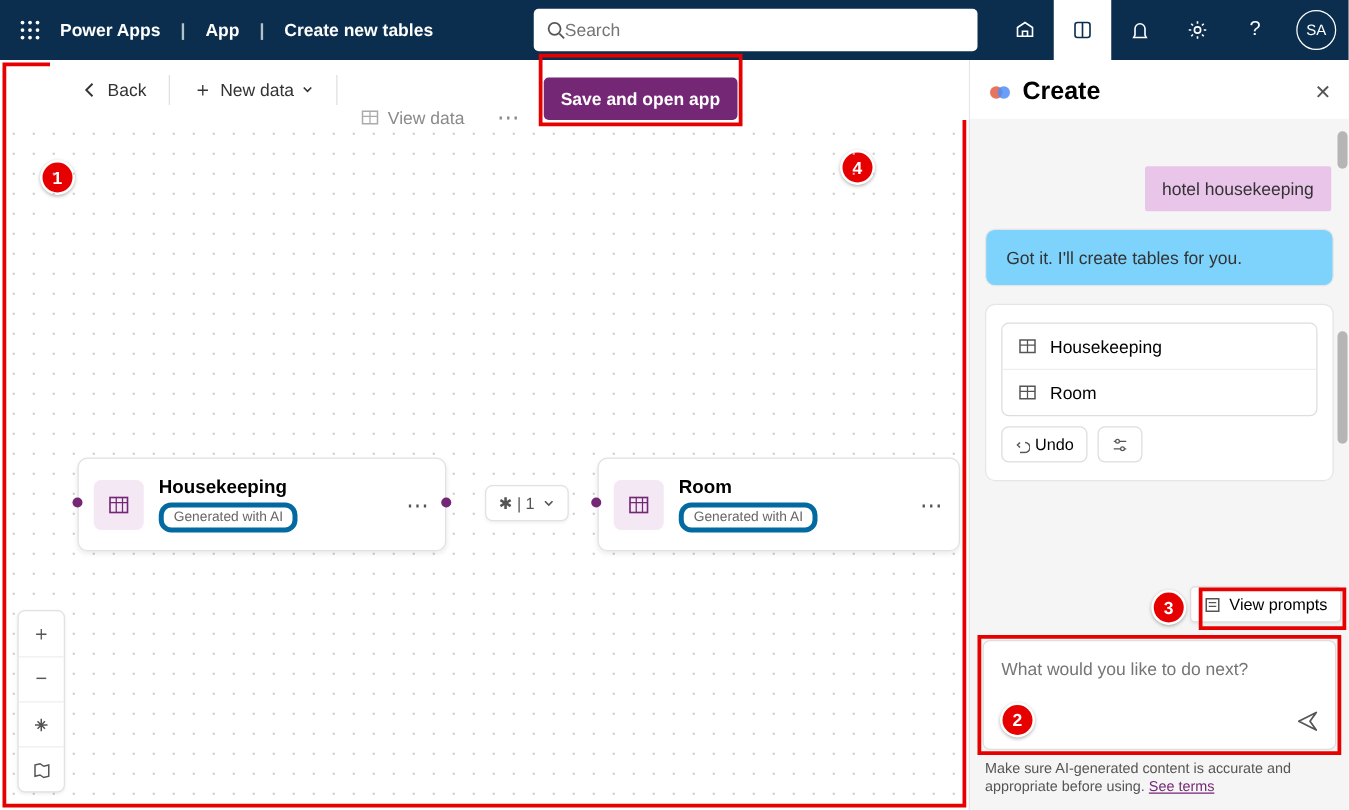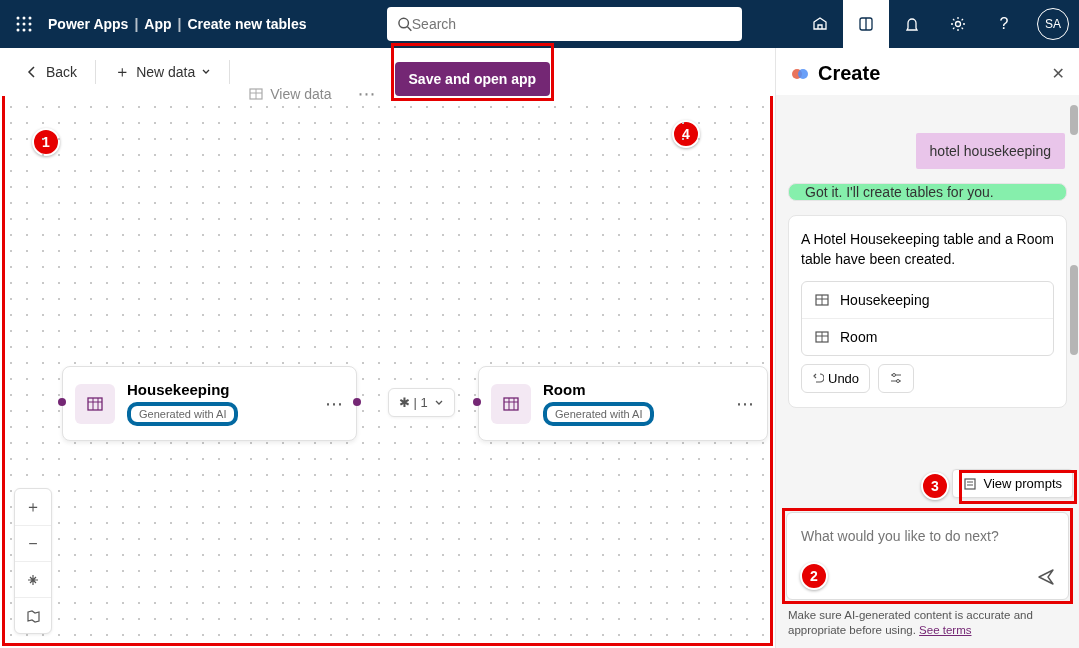--- a/index.html
+++ b/index.html
@@ -1,31 +1,31 @@
 <!DOCTYPE html>
 <html><head>
 <meta charset="utf-8">
 <style>
   * { box-sizing: border-box; margin: 0; padding: 0; font-family: "Segoe UI", -apple-system, sans-serif; }
   body { width: 1079px; height: 648px; overflow: hidden; background: #fff; }
 
   
   .topnav { height: 48px; background: #0b2e4f; display: flex; align-items: center; color: #fff; font-size: 14px; }
   .waffle { width: 48px; height: 48px; display:flex; align-items:center; justify-content:center; }
-  .bc { display:flex; gap:6px; font-weight:600; }
+  .bc { display:flex; gap:16px; font-weight:600; }
   .bc .sep { opacity:.7; }
   .searchwrap { margin-left: 80px; width: 355px; height: 34px; background:#fff; border-radius:4px; display:flex; align-items:center; padding:0 10px; color:#555; }
   .searchwrap input { border:none; outline:none; width:100%; font-size:14px; color:#333; background:transparent; }
   .topright { margin-left:auto; display:flex; align-items:center; }
   .ticon { width:46px; height:48px; display:flex; align-items:center; justify-content:center; color:#fff; }
   .ticon.active { background:#fff; color:#0b2e4f; }
   .avatar { width:32px; height:32px; border-radius:50%; border:1px solid #fff; display:flex; align-items:center; justify-content:center; margin:0 10px; font-size:12px; }
 
   .main { display:flex; height:600px; }
-  .canvaswrap { width:775px; position:relative; }
+  .canvaswrap { width:775px; position:relative;padding-left:40px; }
   .annot { border:3px solid #e60000; position:absolute; }
   .callout { width:28px; height:28px; border-radius:50%; background:#e60000; color:#fff; font-weight:700; display:flex; align-items:center; justify-content:center; position:absolute; font-size:14px; border:2px solid #fff; box-shadow:0 1px 3px rgba(0,0,0,.3); }
 
   .toolbar { height:48px; display:flex; align-items:center; padding:0 16px; gap:10px; font-size:14px; color:#333; background:#fff; position:relative; z-index:2; }
   .tbtn { display:flex; align-items:center; gap:6px; padding:6px 8px; border-radius:4px; cursor:pointer; }
   .tbtn.muted { color:#8a8a8a;margin-top:44px; }
   .vline { width:1px; height:24px; background:#e0e0e0; }
   .dots { font-size:18px; letter-spacing:1px; }
   .saveopen { background:#742774; color:#fff; padding:9px 14px; border-radius:4px; font-weight:600; font-size:14px;margin-top:14px; }
 
@@ -43,28 +43,28 @@
   .zbtn + .zbtn { border-top:1px solid #eee; }
 
   
   .copilot { flex:1; border-left:1px solid #e5e5e5; display:flex; flex-direction:column; position:relative; background:#f5f5f5; }
   .chead { display:flex; align-items:center; gap:8px; padding:14px 14px 10px; background:#fff; }
   .chead h2 { font-size:20px; font-weight:600; }
   .cclose { margin-left:auto; color:#555; font-size:16px; }
   .cbody { flex:1; overflow:hidden; padding:10px 12px; position:relative; }
   .bubble-user { background:#e9c5ea; color:#333; border-radius:2px; padding:10px 14px; float:right; font-size:14px; margin:28px 2px 14px 0;}
   .clearer { clear:both; }
-  .bubble-bot { background:#86efac; border:1px solid #e5e5e5; border-radius:8px; padding:0 16px; font-size:14px; color:#333; margin-bottom:14px; }
+  .bubble-bot { background:#7dd3fc; border:1px solid #e5e5e5; border-radius:8px; padding:14px 16px; font-size:14px; color:#333; margin-bottom:14px; }
   .botmsg2 { background:#fff; border:1px solid #e5e5e5; border-radius:8px; padding:14px 12px; font-size:14px; }
   .botmsg2 p { margin-bottom:12px; line-height:1.4; }
   .tlist { border:1px solid #ddd; border-radius:6px; margin-bottom:8px; }
   .trow { display:flex; align-items:center; gap:10px; padding:10px 12px; font-size:14px; }
   .trow + .trow { border-top:1px solid #eee; }
   .actrow { display:flex; gap:8px; margin-top:6px; }
-  .smallbtn { border:1px solid #ddd; border-radius:6px; padding:6px 10px; font-size:13px; display:flex; align-items:flex-start; gap:4px; background:#fff;}
+  .smallbtn { border:1px solid #ddd; border-radius:6px; padding:6px 10px; font-size:13px; display:flex; align-items:flex-end; gap:4px; background:#fff;}
 
   .viewprompts { position:absolute; right:4px; bottom:150px; background:#fff; border:1px solid #ddd; border-radius:4px; padding:6px 10px; font-size:13px; display:flex; align-items:center; gap:6px; box-shadow:0 1px 3px rgba(0,0,0,.08); }
   .cinput { margin:0 10px; background:#fff; border:1px solid #ddd; border-radius:6px; min-height:88px; padding:14px; position:relative; }
   .cinput input { border:none; outline:none; width:100%; font-size:14px; color:#333; }
   .sendbtn { position:absolute; right:12px; bottom:12px; color:#555; }
   .disclaimer { font-size:11.5px; color:#555; padding:8px 12px 10px; line-height:1.3; }
   .disclaimer a { color:#742774; text-decoration:underline; }
 
   .scrollthumb { position:absolute; right:1px; width:8px; background:#b5b5b5; border-radius:4px; }
 
@@ -252,21 +252,20 @@
 
     <div class="cbody">
       <div class="scrollthumb" style="top:10px; height:30px;"></div>
       <div class="scrollthumb" style="top:170px; height:90px;"></div>
 
       <div class="bubble-user"><span>hotel housekeeping</span></div>
       <div class="clearer"></div>
       <div class="bubble-bot"><span>Got it. I'll create tables for you.</span></div>
 
       <div class="botmsg2">
-        <p>A Hotel Housekeeping table and a Room table have been created.</p>
         <div class="tlist">
           <div class="trow">
             <svg width="16" height="16" viewBox="0 0 16 16">
                 <rect x="2" y="3" width="12" height="10" fill="none" stroke="#555" stroke-width="1.2"></rect>
                 <line x1="2" y1="7" x2="14" y2="7" stroke="#555"></line>
                 <line x1="8" y1="3" x2="8" y2="13" stroke="#555"></line>
               </svg>
             <span>Housekeeping</span>
           </div>
           <div class="trow">

